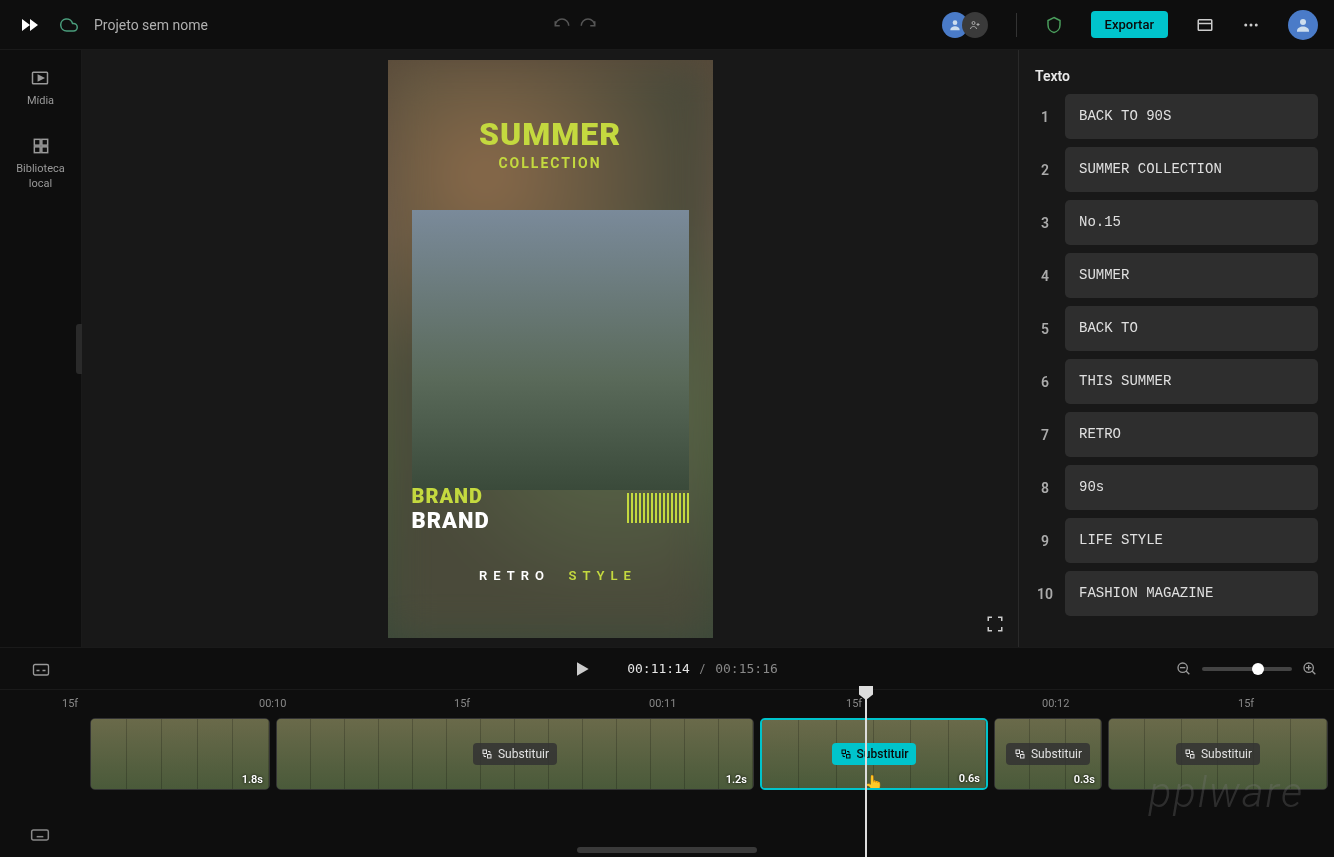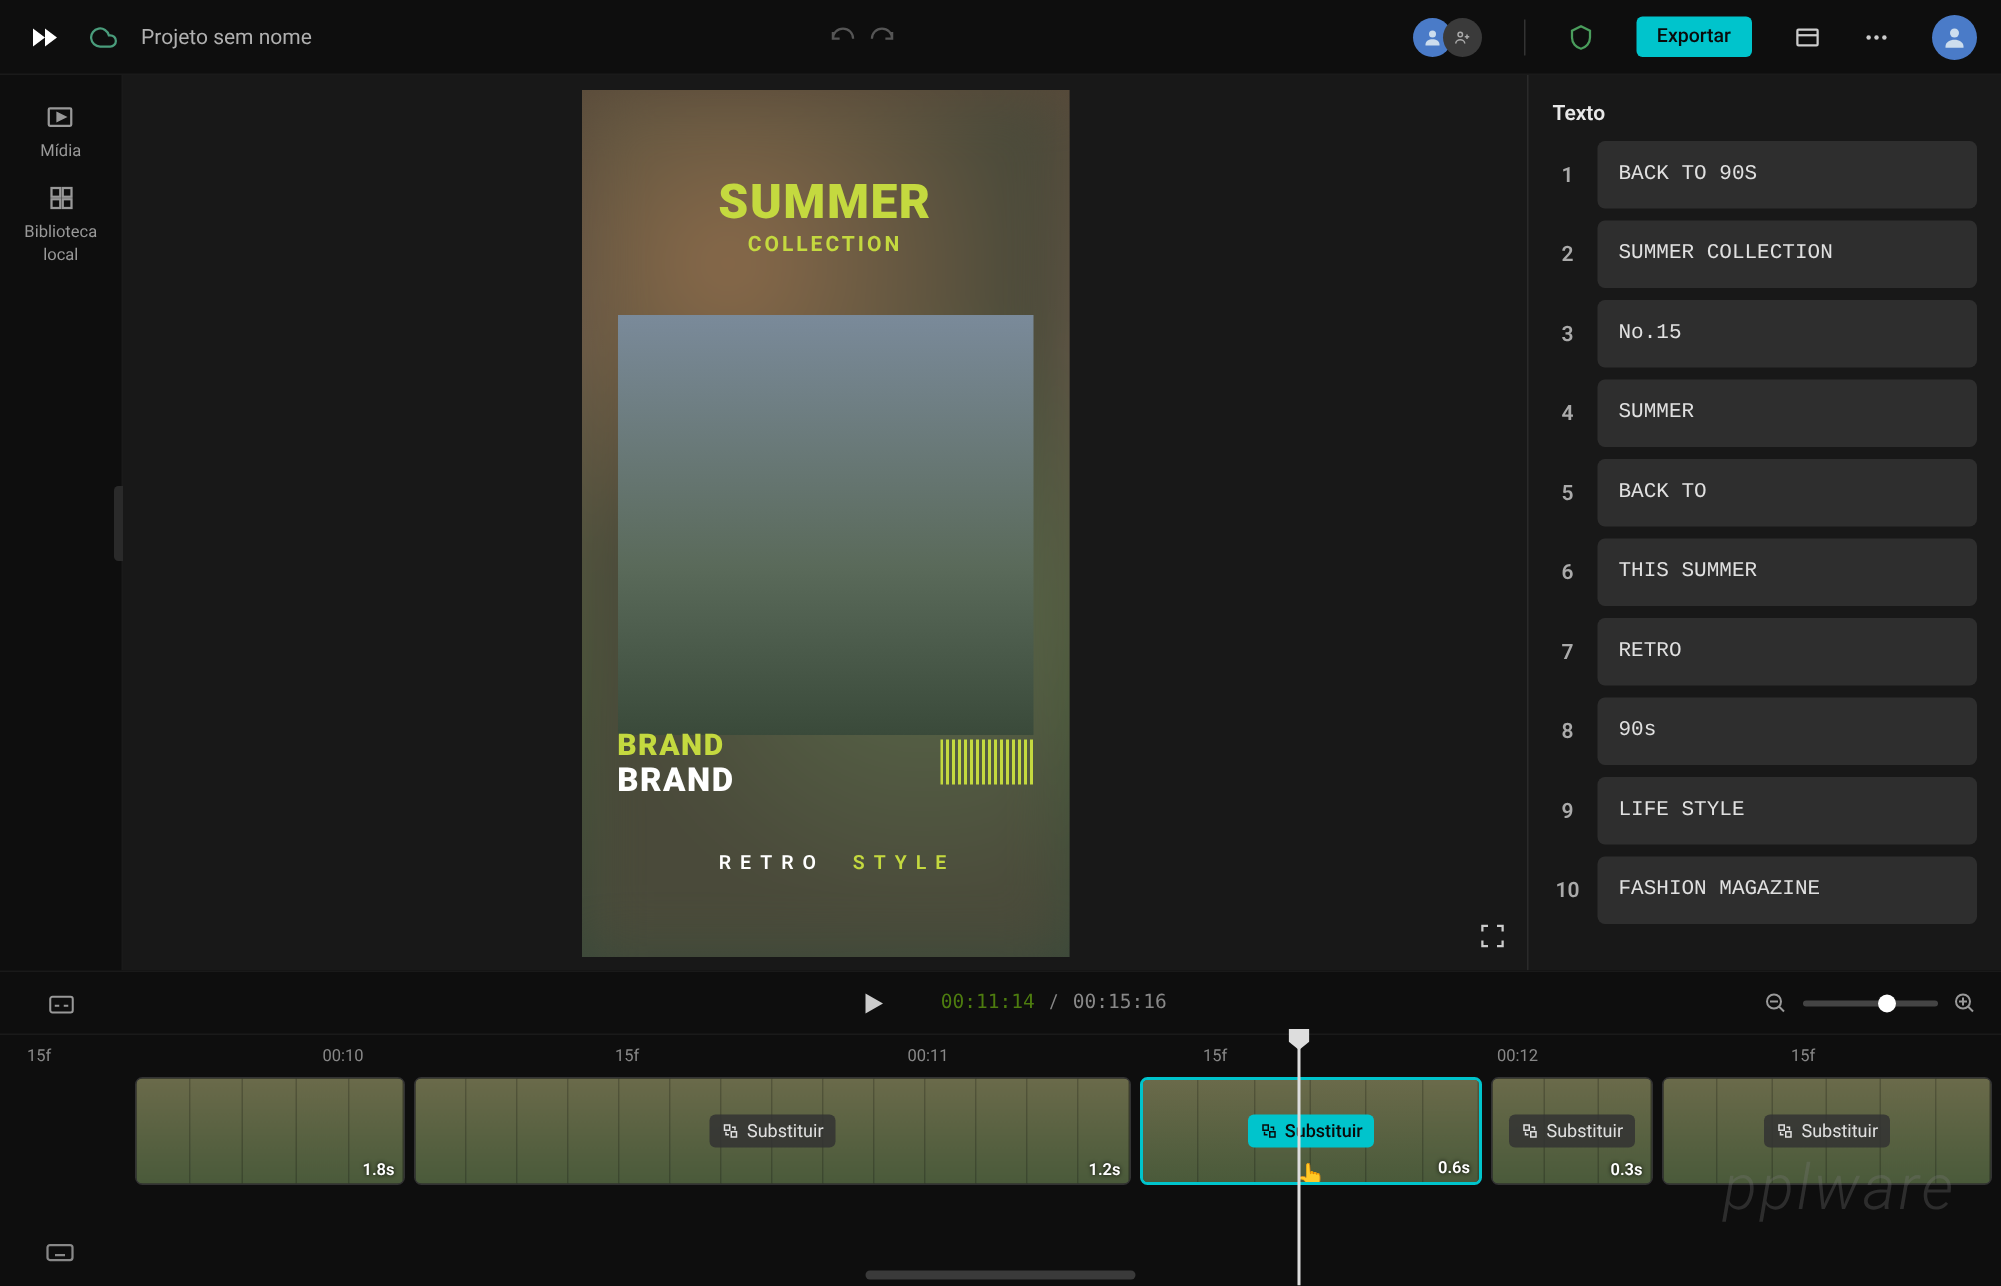--- a/index.html
+++ b/index.html
@@ -19,21 +19,21 @@
 .avatar-sm2 { width: 26px; height: 26px; border-radius: 50%; background: #3a3a3a; margin-left: -6px; display: flex; align-items: center; justify-content: center; color: #aaa; font-size: 12px; }
 .shield-icon { color: #4a9d5c; width: 18px; height: 18px; }
 .export-btn { background: #00c4cc; color: #0a0a0a; padding: 6px 14px; border-radius: 4px; font-size: 13px; border: none; cursor: pointer; font-weight: 500; }
 .header-icon { color: #ccc; width: 18px; height: 18px; cursor: pointer; }
 .avatar-lg { width: 30px; height: 30px; border-radius: 50%; background: #4a7bc8; display:flex; align-items:center; justify-content:center;}
 
 
 .main { flex: 1; display: flex; overflow: hidden; }
 
 
-.sidebar-left { width: 82px; background: #0e0e0e; border-right: 1px solid #1a1a1a; display: flex; flex-direction: column; align-items: center; padding-top: 18px; gap: 14px; }
+.sidebar-left { width: 82px; background: #0e0e0e; border-right: 1px solid #1a1a1a; display: flex; flex-direction: column; align-items: center; padding-top: 18px; gap: 28px; }
 .sidebar-item { display: flex; flex-direction: column; align-items: center; gap: 6px; cursor: pointer; color: #999; font-size: 11px; text-align: center; }
 .sidebar-item svg { width: 20px; height: 20px; }
 .sidebar-item-label { max-width: 70px; line-height: 1.3; }
 
 
 .content { flex: 1; display: flex; flex-direction: column; position: relative; }
 .preview-area { flex: 1; display: flex; align-items: center; justify-content: center; background: #181818; position: relative; }
 .video-frame { width: 325px; height: 578px; background: linear-gradient(180deg, #5a4a3a 0%, #6a5a4a 30%, #4a5a3a 70%, #3a4a3a 100%); position: relative; overflow: hidden; }
 .video-blur-bg { position: absolute; inset: 0; filter: blur(20px); background: radial-gradient(circle at 30% 20%, #8a6a4a 0%, transparent 40%), radial-gradient(circle at 70% 60%, #5a6a4a 0%, transparent 50%), #4a4a3a; }
 .summer-title { position: absolute; top: 55px; left: 0; right: 0; text-align: center; color: #c4d93f; font-weight: 900; font-size: 32px; letter-spacing: 1px; }
@@ -55,28 +55,28 @@
 .text-row { display: flex; align-items: center; gap: 10px; }
 .text-num { width: 20px; text-align: center; color: #aaa; font-size: 14px; font-weight: 600; }
 .text-box { flex: 1; background: #2e2e2e; border-radius: 5px; padding: 12px 14px; font-size: 14px; color: #e0e0e0; line-height: 1.5; cursor: pointer; font-family: Liberation Mono, monospace; }
 
 
 .timeline { height: 210px; background: #0e0e0e; border-top: 1px solid #1a1a1a; display: flex; flex-direction: column; }
 .timeline-controls { height: 42px; display: flex; align-items: center; padding: 0 16px; gap: 12px; border-bottom: 1px solid #1a1a1a; }
 .tl-ctrl-left { flex: 1; display: flex; align-items: center; gap: 10px; padding-left: 16px; }
 .tl-ctrl-center { display: flex; align-items: center; gap: 10px; }
 .play-btn { color: #ccc; cursor: pointer; }
-.time-current { color: #4d7c0f; font-size: 13px; font-family: monospace; margin-left: 25px; }
+.time-current { color: #e5e5e5; font-size: 13px; font-family: monospace; margin-left: 25px; }
 .time-sep { color: #888; font-size: 13px; }
 .time-total { color: #888; font-size: 13px; font-family: monospace; }
 .tl-ctrl-right { flex: 1; display: flex; align-items: center; justify-content: flex-end; gap: 10px; }
 .zoom-slider { width: 90px; height: 4px; background: #444; border-radius: 2px; position: relative; }
 .zoom-thumb { position: absolute; right: 28px; top: -4px; width: 12px; height: 12px; background: #fff; border-radius: 50%; }
 
-.ruler { height: 26px; display: flex; align-items: center; position: relative; padding-left: 90px; color: #888; font-size: 11px; }
+.ruler { height: 26px; display: flex; align-items: center; position: relative; padding-left: 90px; color: #888; font-size: 11px; margin-left: 44px; }
 .ruler-mark { position: absolute; }
 .playhead { position: absolute; top: 0; bottom: 0; width: 2px; background: #ddd; left: 865px; z-index: 10; }
 .playhead::before { content: ""; position: absolute; top: -4px; left: -6px; width: 14px; height: 14px; background: #ddd; clip-path: polygon(0 0, 100% 0, 100% 60%, 50% 100%, 0 60%); }
 .clips-row { position: absolute; top: 28px; left: 90px; right: 0; height: 72px; display: flex; gap: 6px; }
 .clip { height: 72px; background: linear-gradient(180deg,#5a5a3a, #3a4a3a); border-radius: 5px; border: 1px solid #333; position: relative; display: flex; align-items: center; justify-content: center; overflow: hidden; }
 .clip.active { border: 2px solid #00c4cc; }
 .clip-thumbs { position: absolute; inset: 0; display: flex; }
 .clip-thumb { flex: 1; background: linear-gradient(180deg, #6a6a4a 0%, #4a5a3a 100%); border-right: 1px solid rgba(0,0,0,0.2); }
 .clip-duration { position: absolute; bottom: 3px; right: 6px; color: #fff; font-size: 11px; font-weight: 600; text-shadow: 0 0 3px #000; }
 .substitute-btn { position: relative; z-index: 2; background: rgba(50,50,50,0.85); color: #e0e0e0; padding: 4px 8px; border-radius: 4px; font-size: 12px; display: flex; align-items: center; gap: 5px; border: none; cursor: pointer; }

